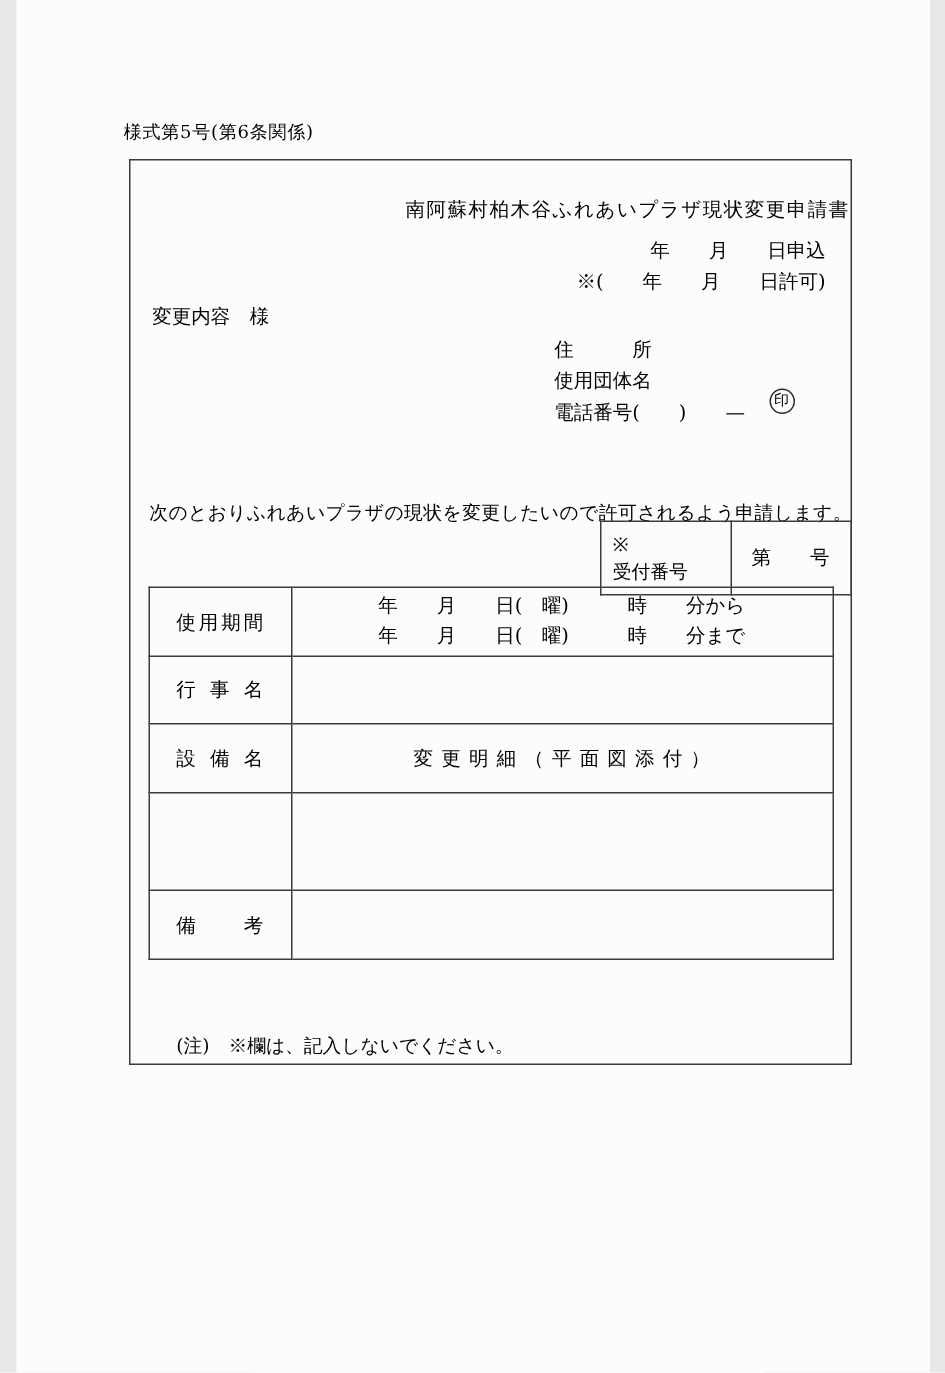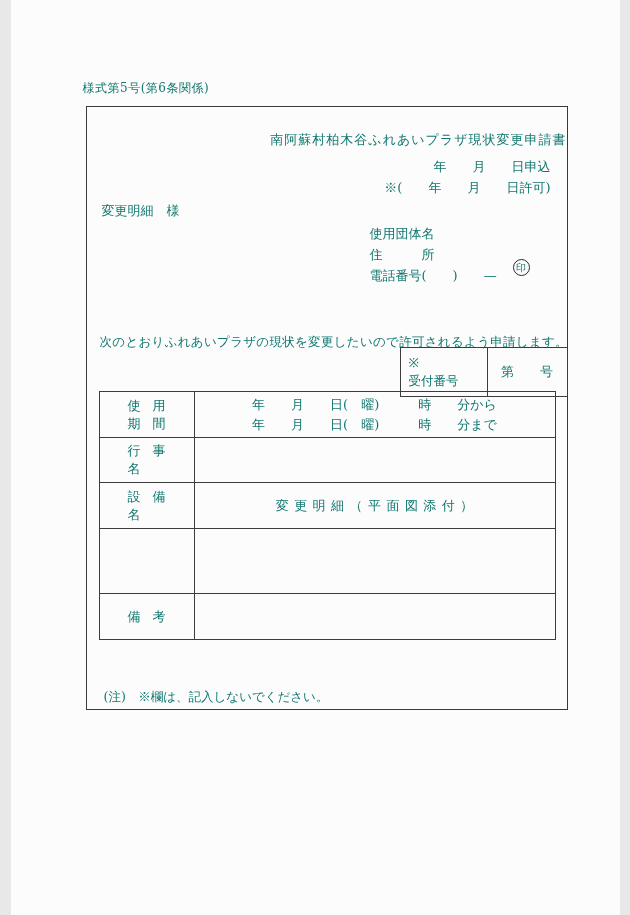--- a/index.html
+++ b/index.html
@@ -4,21 +4,21 @@
 <style>
   html, body { margin: 0; padding: 0; }
   body { background: #e8e8e8; }
   .page {
     position: relative;
     width: 609px;
     height: 915px;
     margin: 0 auto;
     background: #fcfcfc;
     font-family: "DejaVu Serif", "Liberation Serif", serif;
-    color: #0f766e;
+    color: #000000;
     overflow: hidden;
   }
   .form-number {
     position: absolute;
     left: 72px; top: 80px;
     font-size: 12px;
     letter-spacing: 0.5px;
   }
   .outer-box {
     position: absolute;
@@ -97,58 +97,58 @@
     font-size: 13px;
   }
   .main-table {
     position: absolute;
     left: 12px; top: 284px;
     width: 456px;
   }
   .main-table .label-cell {
     text-align: justify;
     text-align-last: justify;
-    padding: 0 28px;
+    padding: 0 18px;
   }
   .row-1 { height: 46px; }
   .row-2 { height: 45px; }
   .row-3 { height: 45px; }
   .row-4 { height: 46px; }
   .row-5 { height: 65px; }
   .row-6 { height: 46px; }
   .period-cell { text-align: center; line-height: 20px; white-space: nowrap; }
   .header-cell { text-align: center; white-space: nowrap; }
   .spread-wide { letter-spacing: 1.9em; text-indent: 1.9em; }
   .spread-med  { letter-spacing: 0.42em; text-indent: 0.42em; }
   .footnote {
     position: absolute;
-    left: 17px; top: 582px;
+    left: 31px; top: 582px;
     font-size: 12.5px;
     white-space: nowrap;
   }
 </style>
 </head>
 <body>
 
 <div class="page">
 
   <div class="form-number">様式第5号(第6条関係)</div>
 
   <div class="outer-box">
 
     <div class="doc-title">南阿蘇村柏木谷ふれあいプラザ現状変更申請書</div>
 
     <div class="date-line date-apply">年　　月　　日申込</div>
     <div class="date-line date-permit">※(　　年　　月　　日許可)</div>
 
-    <div class="addressee">変更明細　様</div>
+    <div class="addressee">変更内容　様</div>
 
     <div class="applicant-block">
+      <div class="applicant-line">住　　　所</div>
       <div class="applicant-line">使用団体名</div>
-      <div class="applicant-line">住　　　所</div>
       <div class="applicant-line">電話番号(　　)　　—</div>
     </div>
 
     <div class="seal-circle">印</div>
 
     <div class="statement">次のとおりふれあいプラザの現状を変更したいので許可されるよう申請します。</div>
 
     <table class="reception-table">
       <tbody>
           <tr>

